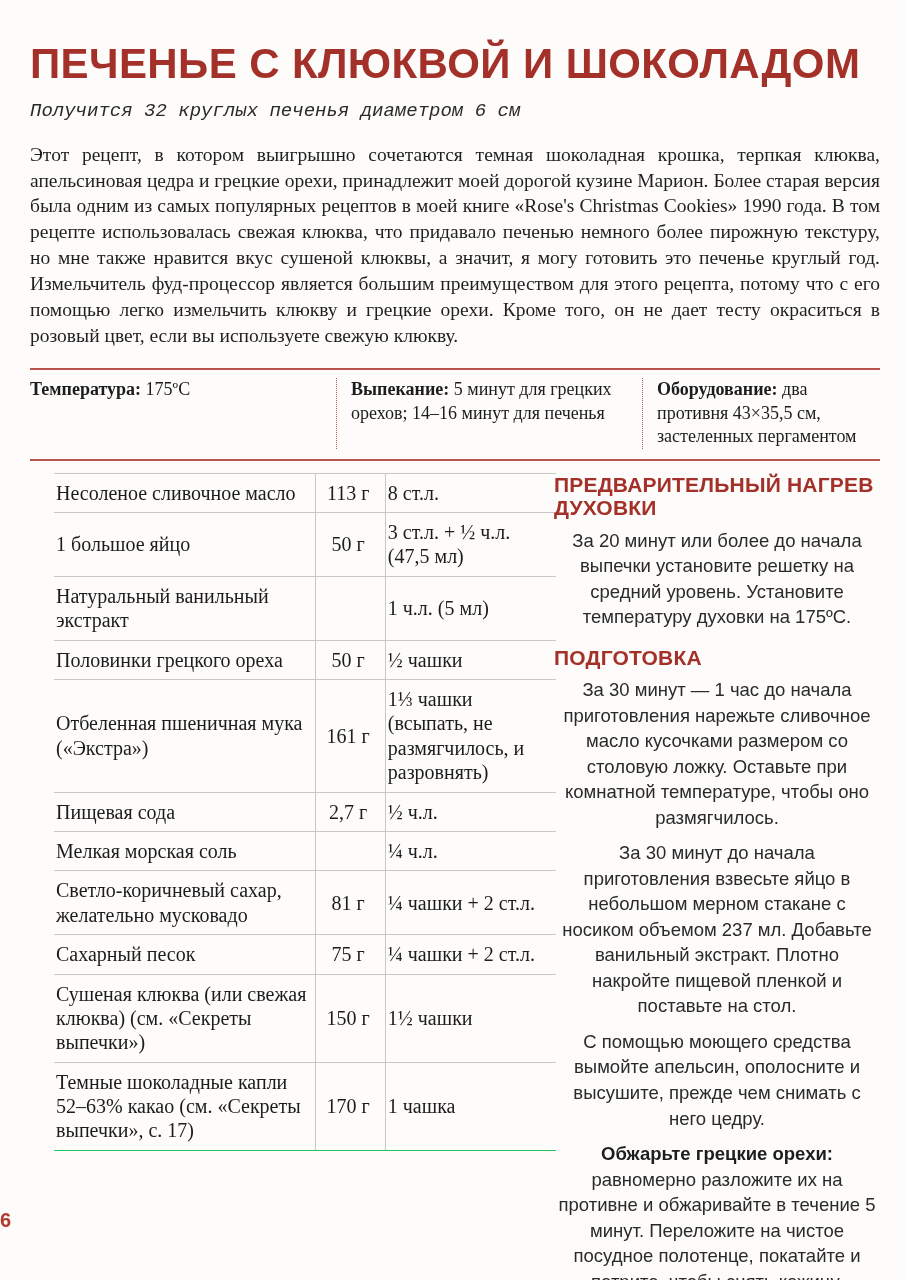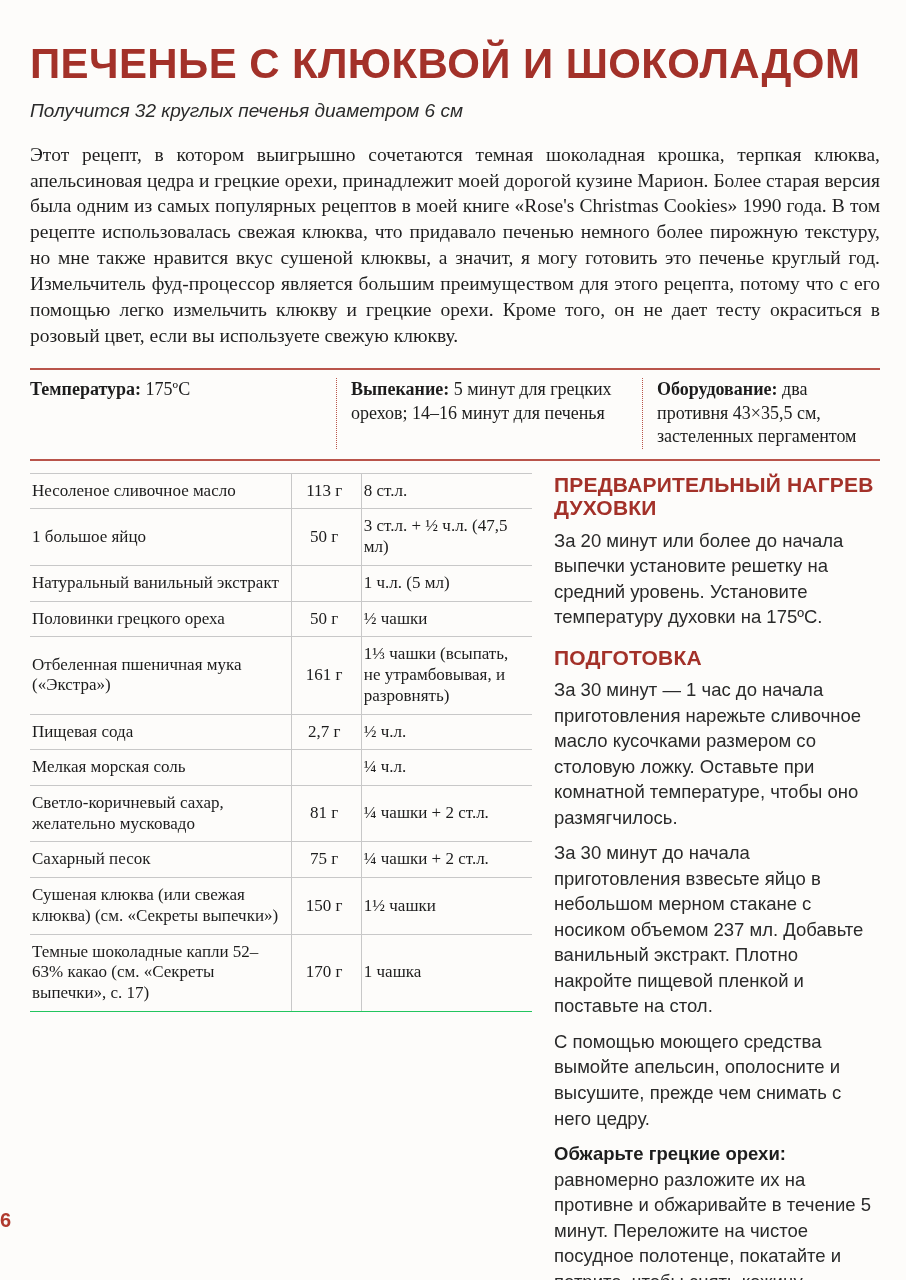--- a/index.html
+++ b/index.html
@@ -42,21 +42,21 @@
     font-family: "Liberation Sans", sans-serif;
     font-weight: bold;
     font-size: 42px;
     letter-spacing: 0.4px;
     color: #a33129;
     margin: 8px 0 14px 0;
     line-height: 1.05;
   }
 
   .yield-line {
-    font-family: Liberation Sans, sans-serif;
+    font-family: Liberation Mono, monospace;
     font-style: italic;
     font-size: 19px;
     color: #2b2b2b;
     margin-bottom: 16px;
   }
 
   .intro {
     font-size: 19.5px;
     line-height: 1.33;
     text-align: justify;
@@ -102,21 +102,22 @@
 
   .dough-head {
     font-size: 20px;
     margin: 2px 0 8px 0;
   }
   .dough-head b { font-weight: bold; }
 
   table.ingredients {
     width: 100%;
     border-collapse: collapse;
-    font-size: 17px;
+    font-size: 20px;
+    margin-left: 24px;
   }
   table.ingredients td {
     border-top: 1px solid #c8c8c8;
     padding: 7px 6px 7px 2px;
     vertical-align: middle;
     line-height: 1.22;
   }
   table.ingredients tr:first-child td {
     border-top: 1px solid #c8c8c8;
   }
@@ -147,20 +148,21 @@
   }
   h2.side-head.second {
     margin-top: 16px;
   }
   .side-p {
     font-family: "Liberation Sans", sans-serif;
     font-size: 18.5px;
     line-height: 1.38;
     color: #2a2a2a;
     margin: 0 0 10px 0;
+    text-align: center;
   }
   .side-p b {
     font-weight: bold;
     color: #1d1d1d;
   }
   .side-p:last-child { margin-bottom: 0; }
 </style>
 </head>
 <body>
 
@@ -213,21 +215,21 @@
               <td class="volume">1 ч.л. (5 мл)</td>
             </tr>
             <tr>
               <td class="name">Половинки грецкого ореха</td>
               <td class="metric">50 г</td>
               <td class="volume">½ чашки</td>
             </tr>
             <tr>
               <td class="name">Отбеленная пшеничная мука («Экстра»)</td>
               <td class="metric">161 г</td>
-              <td class="volume">1⅓ чашки (всыпать, не утрамбовывая, и разровнять)</td>
+              <td class="volume">1⅓ чашки (всыпать, не размягчилось, и разровнять)</td>
             </tr>
             <tr>
               <td class="name">Пищевая сода</td>
               <td class="metric">2,7 г</td>
               <td class="volume">½ ч.л.</td>
             </tr>
             <tr>
               <td class="name">Мелкая морская соль</td>
               <td class="metric"></td>
               <td class="volume">¼ ч.л.</td>

